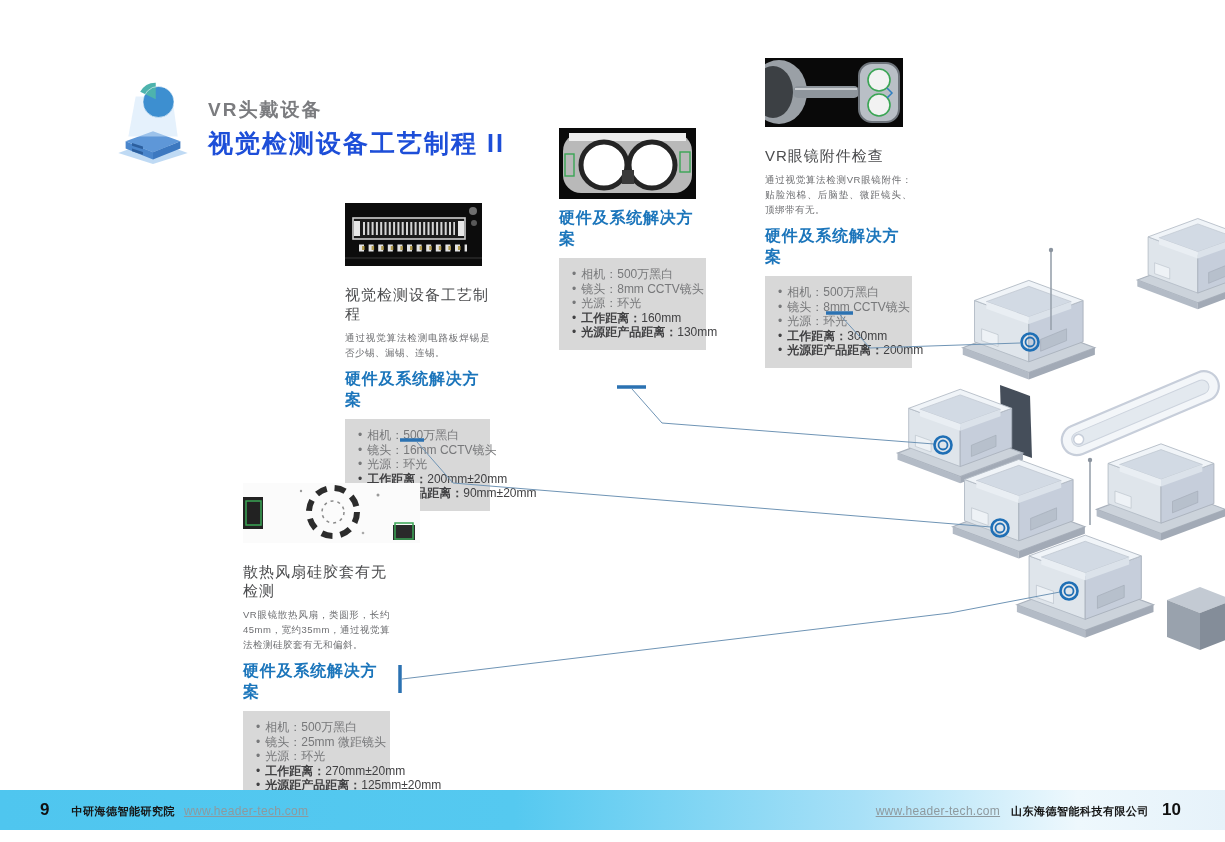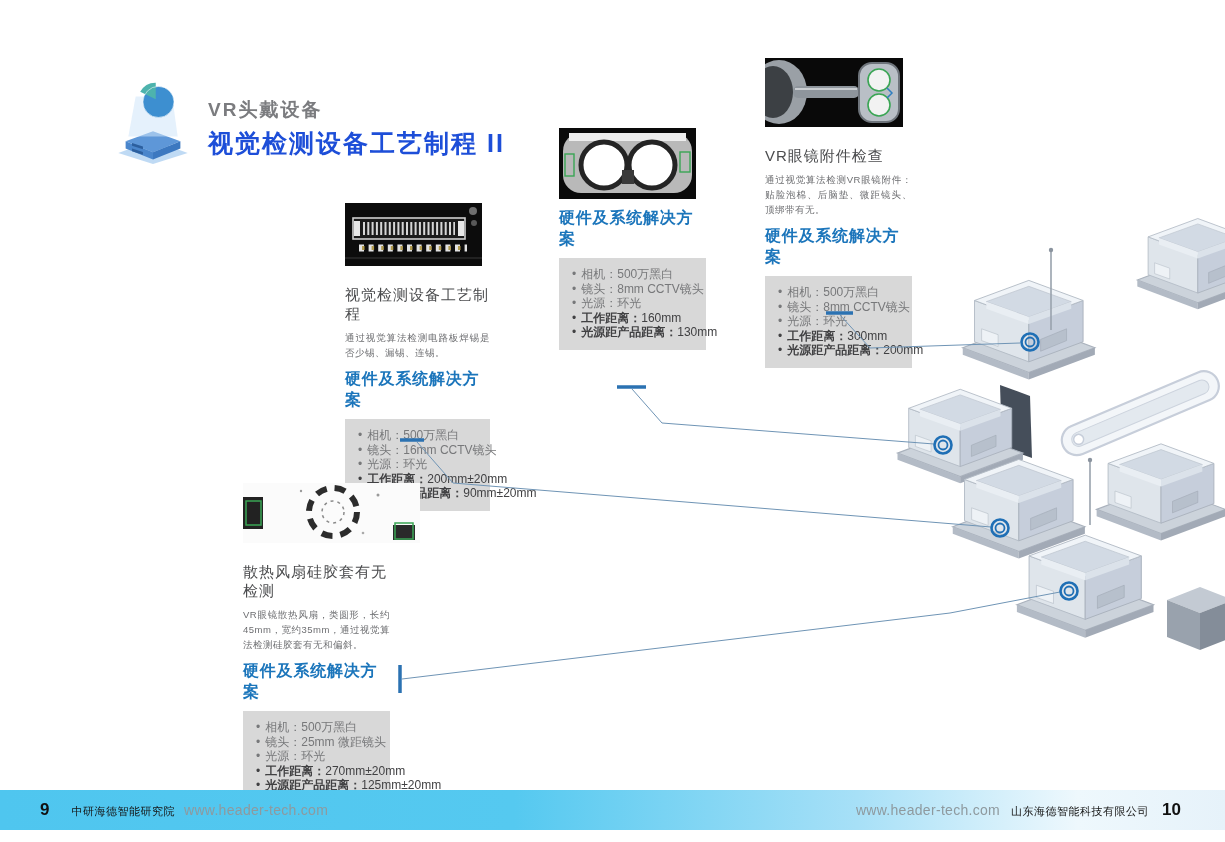--- a/index.html
+++ b/index.html
@@ -34,22 +34,22 @@
   #card-fan { left:243px; top:483px; width:147px; }
 
   
   .footer { position:absolute; left:0; top:790px; width:1225px; height:40px;
             background:linear-gradient(90deg,#4fc6ef 0%,#55c9f0 42%,#a7e0f7 70%,#eef8fd 88%,#e6f2fa 100%);
             display:flex; align-items:center; justify-content:space-between; }
   .fgrp { display:flex; align-items:baseline; }
   .fgrp.left  { margin-left:40px; }
   .fgrp.right { margin-right:44px; }
   .pageno { font-size:17px; font-weight:700; color:#111; }
-  .fcompany { font-size:11px; font-weight:400; color:#161616; letter-spacing:0.5px; }
-  .furl { font-size:14px; color:#8e999e; letter-spacing:0.3px; }
+  .fcompany { font-size:11px; font-weight:700; color:#161616; letter-spacing:0.5px; }
+  .furl { font-size:12px; color:#8e999e; letter-spacing:0.3px;text-decoration:underline; }
   .fgrp.left .fcompany { margin-left:22px; }
   .fgrp.left .furl { margin-left:9px; }
   .fgrp.right .fcompany { margin-left:11px; }
   .fgrp.right .pageno { margin-left:13px; }
 
   
   #art { position:absolute; left:0; top:0; width:1225px; height:842px; pointer-events:none; }
 </style>
 </head>
 <body>

